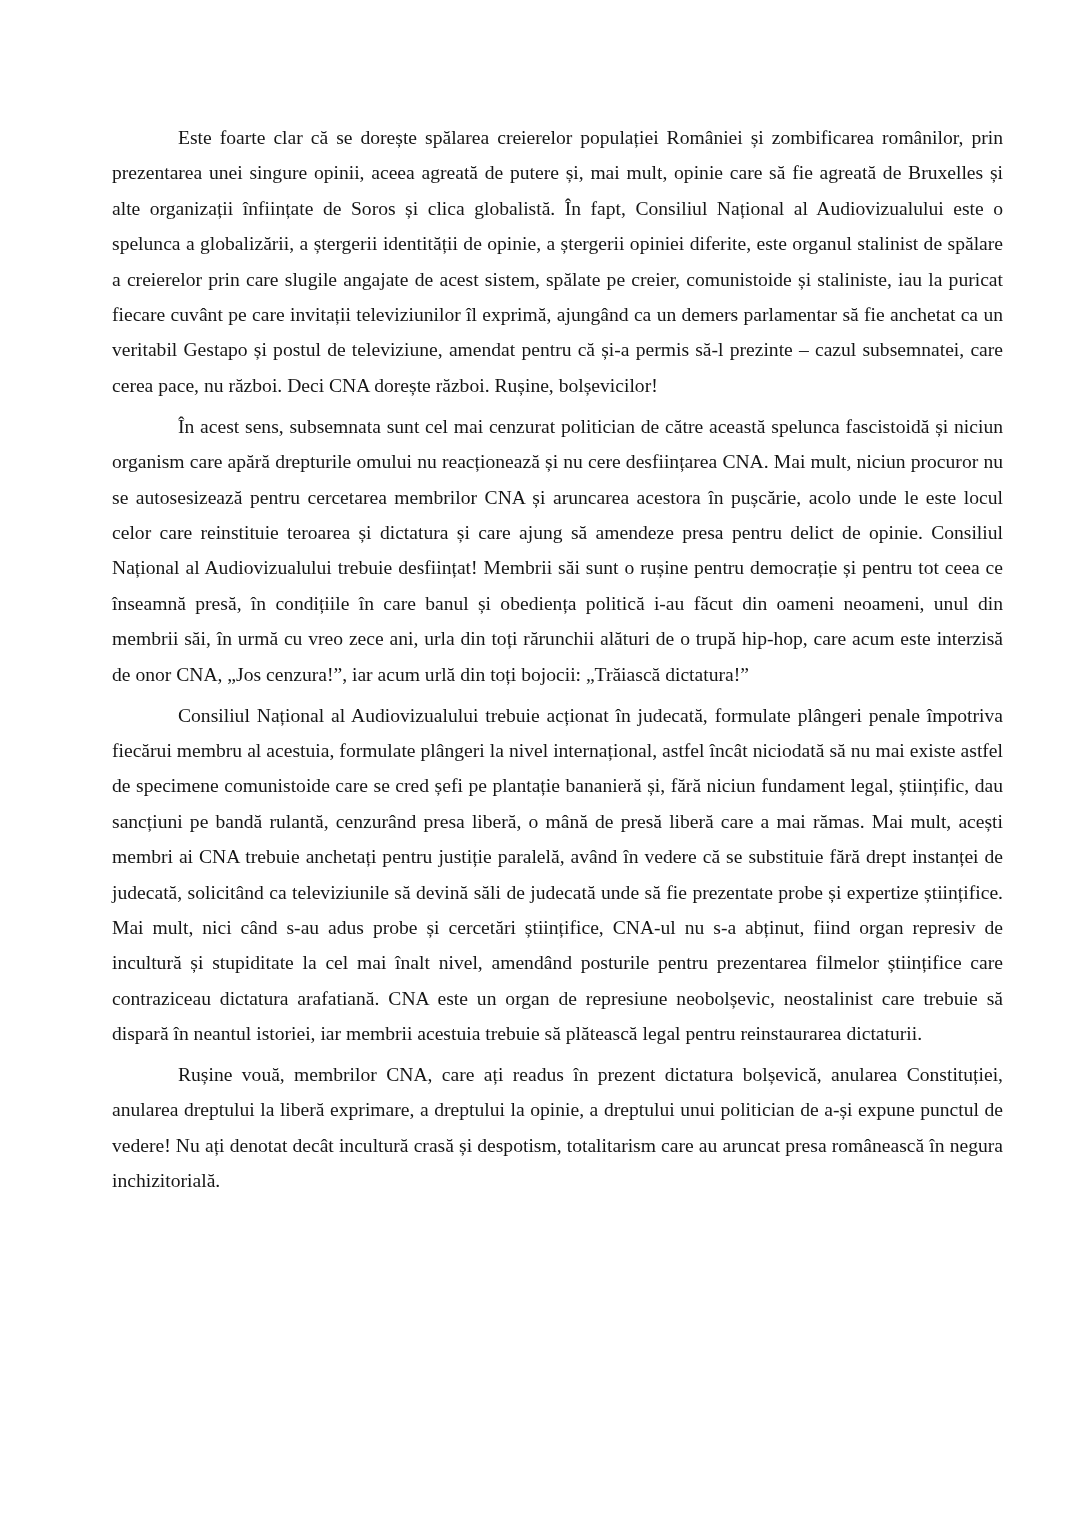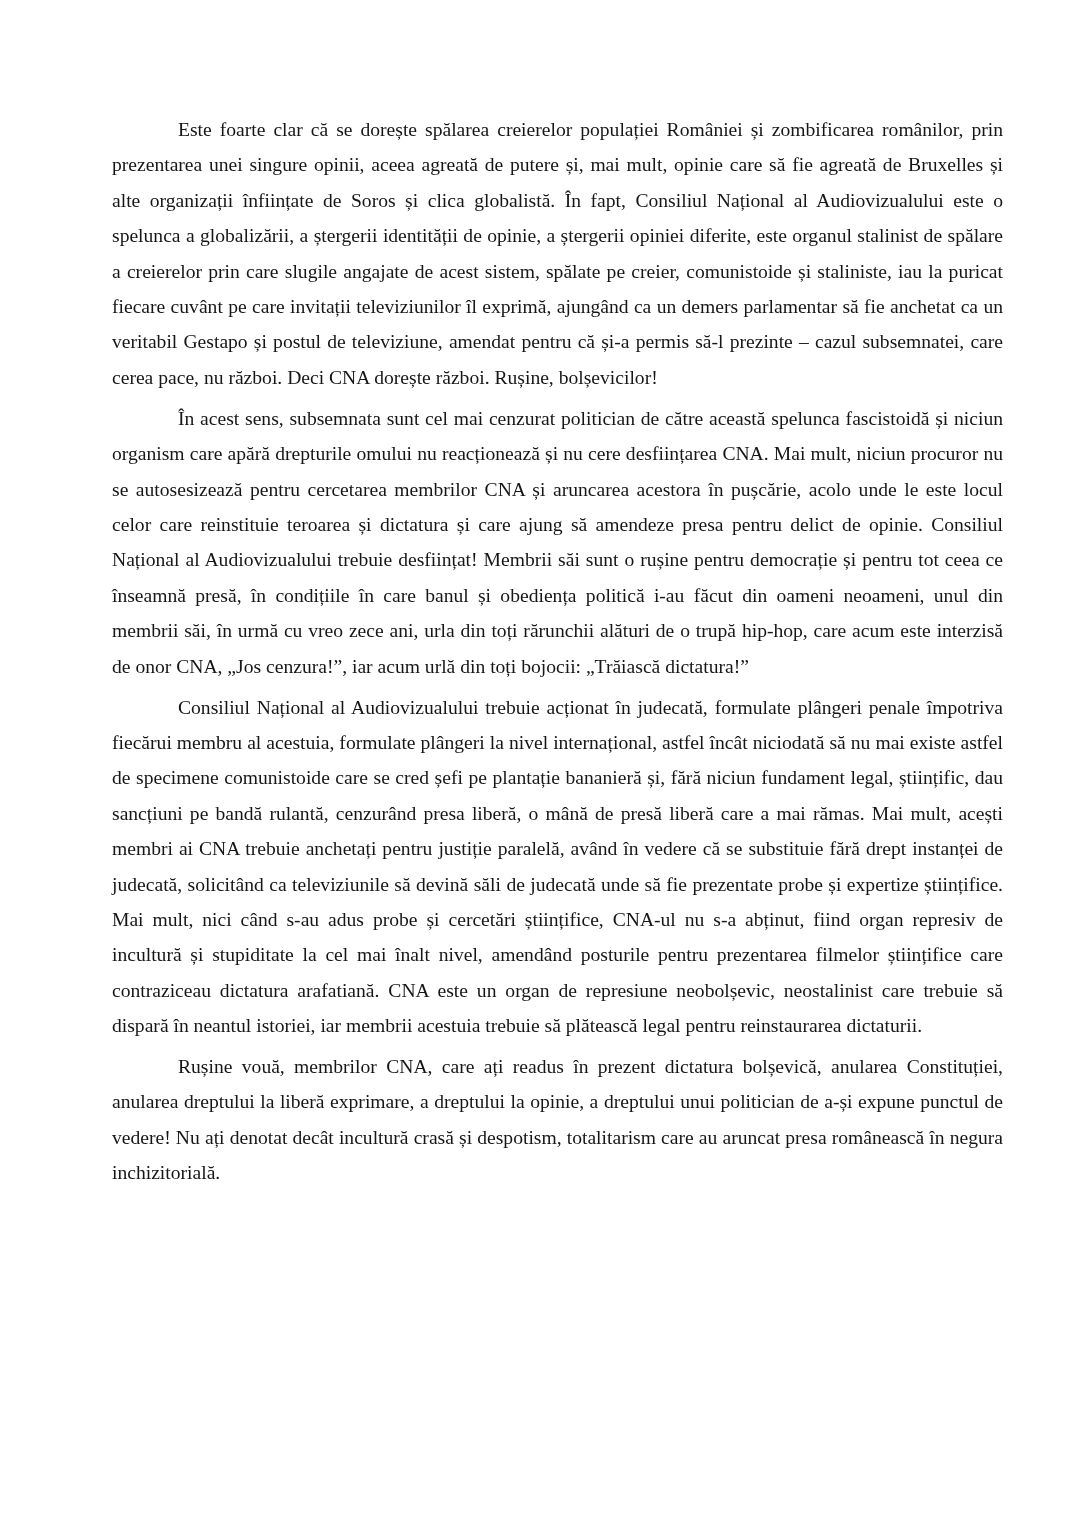--- a/index.html
+++ b/index.html
@@ -1,20 +1,20 @@
 <!DOCTYPE html>
 <html><head>
 <meta charset="utf-8">
 <style>
   html, body { margin: 0; padding: 0; background: #ffffff; }
   body { width: 1086px; height: 1536px; position: relative; overflow: hidden; }
   .page {
     position: absolute;
     left: 112px;
-    top: 112px;
+    top: 120px;
     width: 891px;
     font-family: "Liberation Serif", "DejaVu Serif", serif;
     font-size: 19.6px;
     line-height: 35.4px;
     color: #161616;
   }
   .para {
     margin: 0 0 5.5px 0;
     text-indent: 66px;
     text-align: justify;

